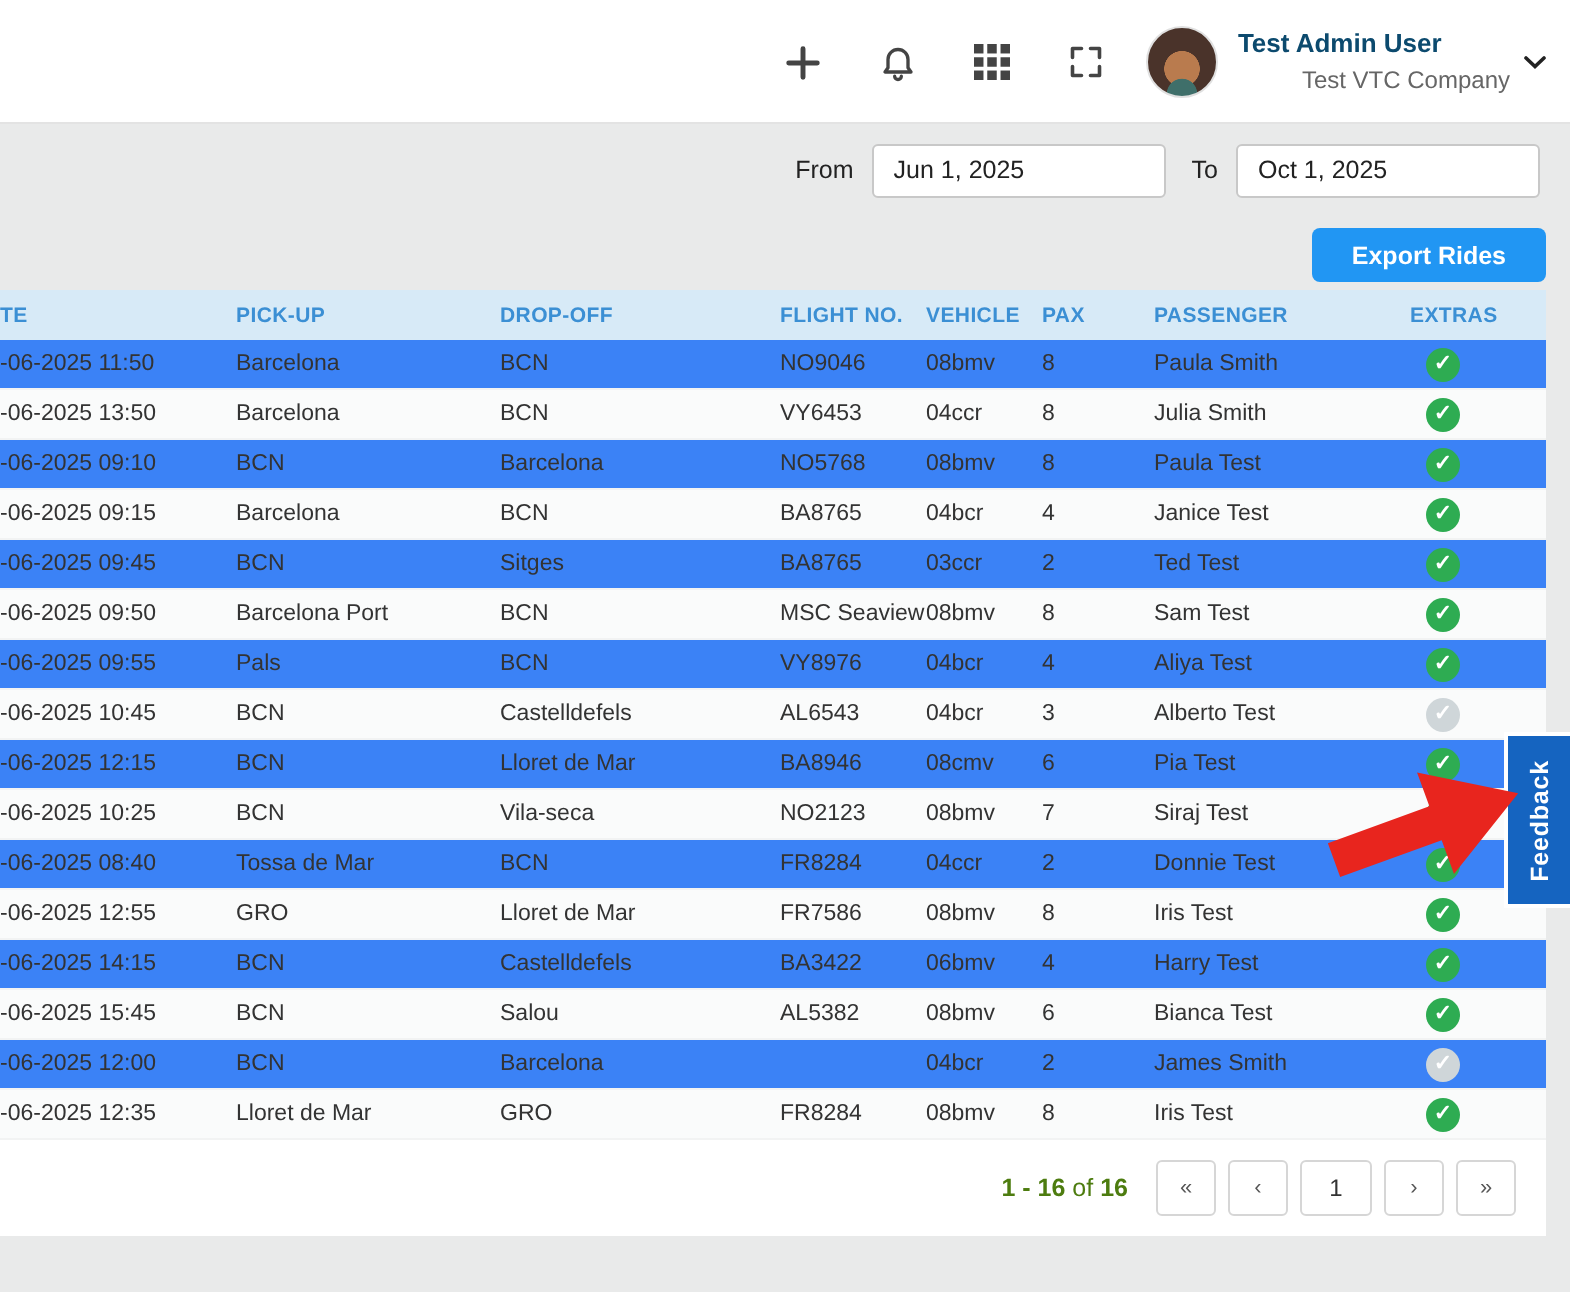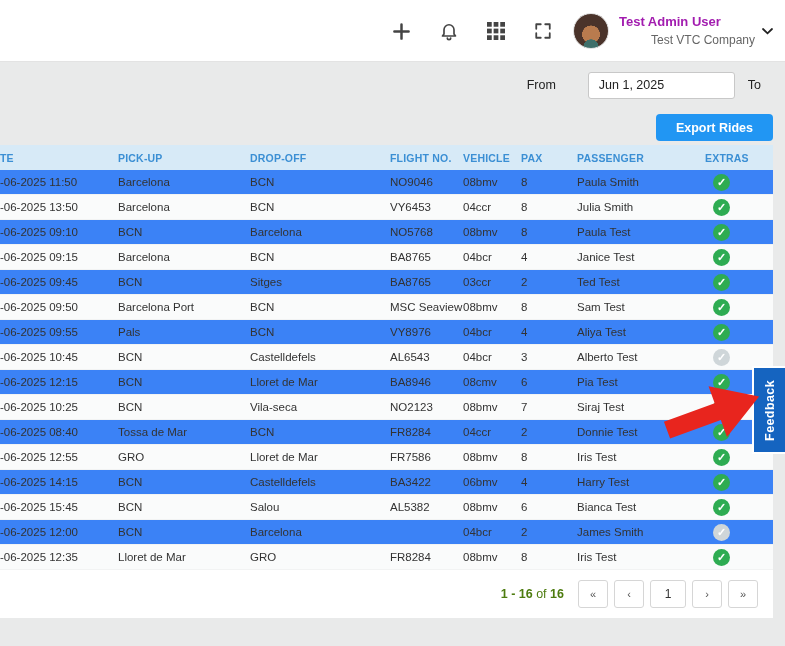--- a/index.html
+++ b/index.html
@@ -24,35 +24,34 @@
     display:flex; align-items:center; justify-content:center;
   }
   .avatar {
     width:36px; height:36px; border-radius:50%; margin-left:20px;
     background:
       radial-gradient(circle at 50% 97%, #3f6f6a 0 20%, rgba(0,0,0,0) 21%),
       radial-gradient(circle at 50% 60%, #b97b4e 0 33%, #4a332a 34% 100%);
     border:1px solid #e0e0e0;
   }
   .user-block { margin-left:10px; line-height:1.25; }
-  .user-name { font-size:13px; font-weight:bold; color:#a21caf; }
+  .user-name { font-size:13px; font-weight:bold; color:#0c4a6e; }
   .user-company { font-size:12px; color:#666; margin-top:2px;margin-left:32px; }
   .user-caret { margin-left:7px; display:flex; align-items:center; cursor:pointer; }
 
   
   .filter-row {
     position:absolute; top:71px; right:15px; height:28px;
     display:flex; align-items:center; z-index:5;
   }
   .filter-label { font-size:12.5px; color:#222; margin-right:9px; }
   .date-input {
     height:27px; border:1px solid #c8c8c8; border-radius:3px;
     background:#fff; padding:0 10px; font-size:12.5px; color:#222;
     font-family:"Liberation Sans", sans-serif;
-    margin-left:23px;
   }
   .date-from { width:147px; margin-right:13px; }
   .date-to   { width:152px; }
 
   .export-btn {
     position:absolute; top:114px; right:12px; height:27px;
     background:#2196f3; color:#fff; border:none; border-radius:4px;
     font-size:12.5px; font-weight:bold; padding:0 20px; cursor:pointer;
     font-family:"Liberation Sans", sans-serif; z-index:5;
   }
@@ -165,20 +164,21 @@
           <path d="M1 1l4.5 4.3L10 1" stroke="#222" stroke-width="1.8" fill="none" stroke-linecap="round"></path>
         </svg>
     </div>
   </div>
 </div>
 
 <div class="filter-row">
   <span class="filter-label">From</span>
   <input class="date-input date-from" type="text" value="Jun 1, 2025" style="">
   <span class="filter-label">To</span>
+  <input class="date-input date-to" type="text" value="Oct 1, 2025" style="">
 </div>
 
 <button class="export-btn">Export Rides</button>
 
 <div class="table-panel">
   <div class="thead">
     <div class="th">TE</div>
     <div class="th">PICK-UP</div>
     <div class="th">DROP-OFF</div>
     <div class="th">FLIGHT NO.</div>

